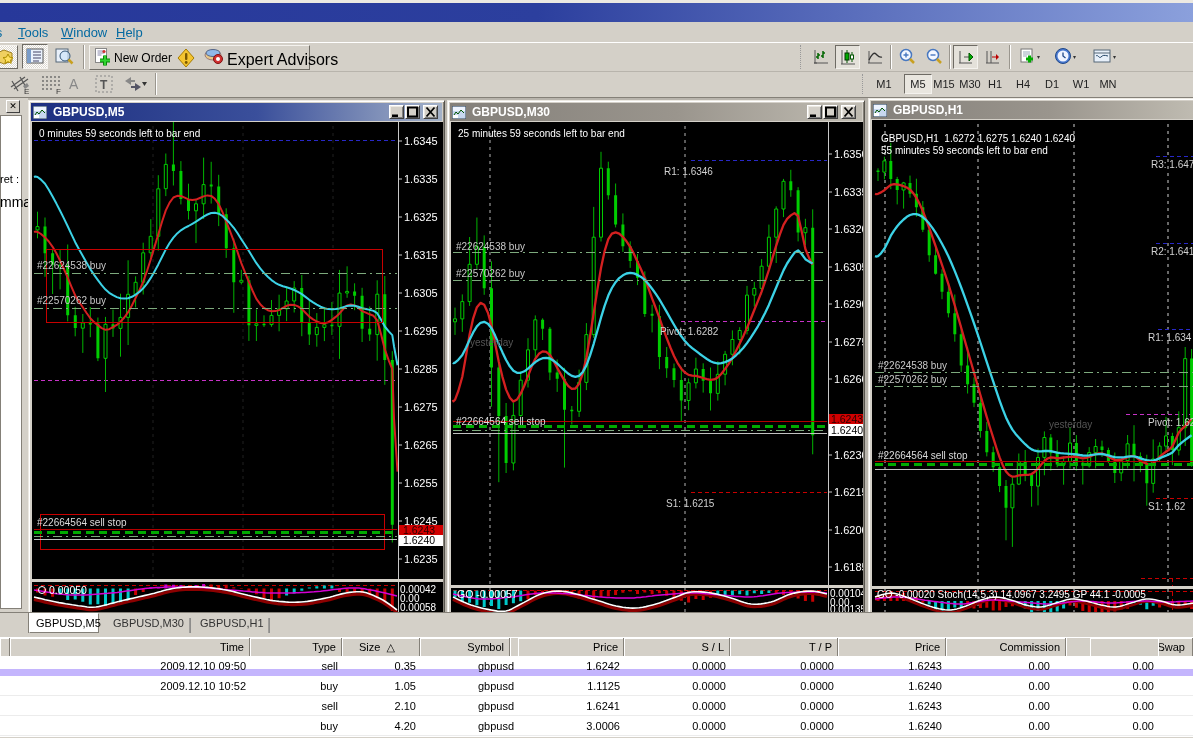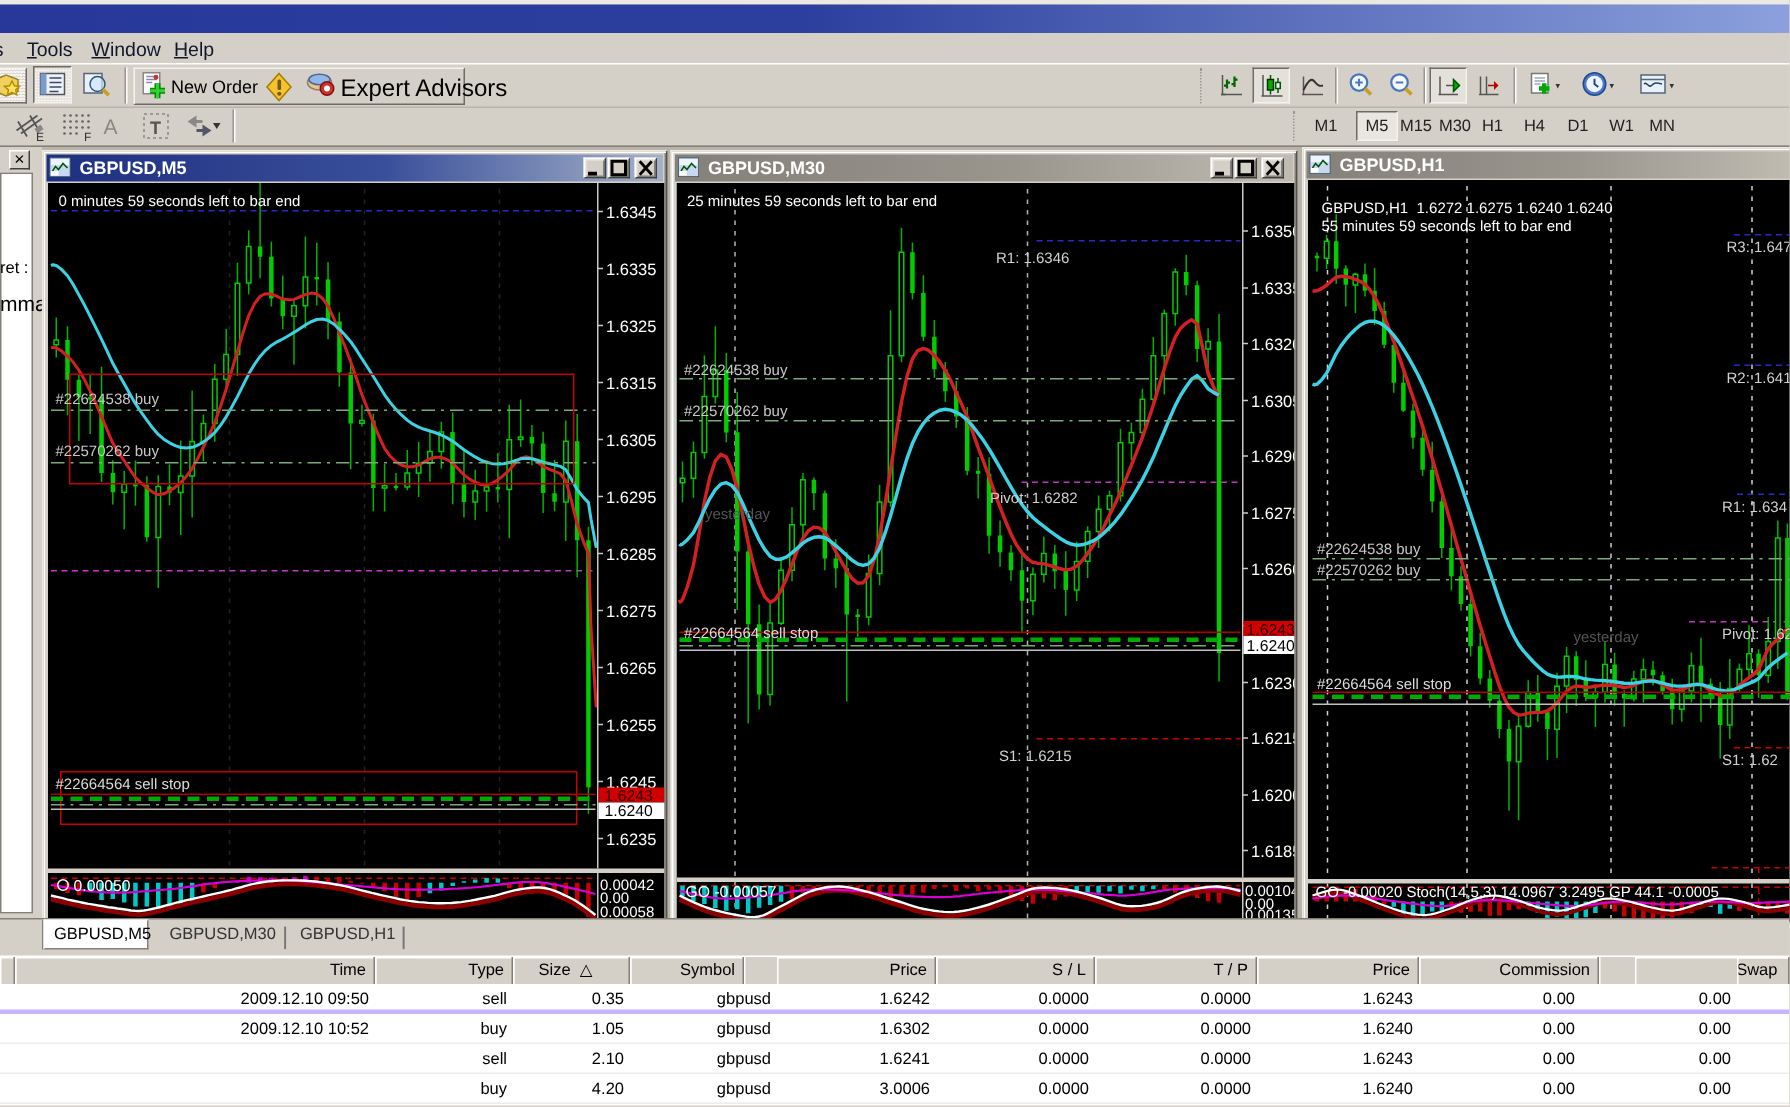--- a/index.html
+++ b/index.html
@@ -12,21 +12,21 @@
 .tfb { position:absolute; top:3px; width:32px; height:20px; font-size:11px; color:#222; text-align:center; line-height:20px; }
 .hcell { position:absolute; top:0; height:18px; line-height:18px; font-size:11px; color:#000; text-align:right; border-right:1px solid #848078; box-shadow:1px 0 0 #fff, inset 1px 1px 0 #fff; }
 .rcell { position:absolute; height:20px; line-height:20px; font-size:11px; color:#000; text-align:right; }
 </style></head>
 <body>
 <div id="screen">
 
 <div class="abs" style="left:0;top:0;width:1193px;height:3px;background:#ece9e2"></div>
 <div class="abs" style="left:0;top:3px;width:1193px;height:19px;background:linear-gradient(90deg,#27389a 0%,#2c3f9e 45%,#8ba0dc 100%)"></div>
 
-<div class="abs" style="left:0;top:22px;width:1193px;height:20px;background:#d4d0c8;font-size:13px;color:#0f172a">
+<div class="abs" style="left:0;top:22px;width:1193px;height:20px;background:#d4d0c8;font-size:13px;color:#0369a1">
  <span class="abs" style="left:-36px;top:3px">Charts</span>
  <span class="abs" style="left:18px;top:3px"><u>T</u>ools</span>
  <span class="abs" style="left:61px;top:3px"><u>W</u>indow</span>
  <span class="abs" style="left:116px;top:3px"><u>H</u>elp</span>
 </div>
 
 <div class="abs" style="left:0;top:42px;width:1193px;height:29px;background:#d4d0c8;border-top:1px solid #fff"></div>
 <div class="btn" style="left:-8px;top:45px;width:26px;height:24px;background:conic-gradient(#fff 25%,#dcd8d0 0 50%,#fff 0 75%,#dcd8d0 0) 0 0/2px 2px">
       <svg width="18" height="20" viewBox="0 0 18 20">
         <path d="M1 6l7-3 8 3v8l-8 3-7-3z" fill="#f0d060" stroke="#a08020"></path>
@@ -430,48 +430,48 @@
  <span class="abs" style="left:188px;top:3px;color:#777">|</span>
  <span class="abs" style="left:200px;top:4px;font-size:11px;color:#333">GBPUSD,H1</span>
  <span class="abs" style="left:267px;top:3px;color:#777">|</span>
 </div>
 
 <div class="abs" style="left:0;top:637px;width:1193px;height:19px;background:#d4d0c8;border-top:1px solid #fff">
  <div class="hcell" style="left:0;width:10px"></div>
  <div class="hcell" style="left:10px;width:240px;padding-right:5px">Time</div>
  <div class="hcell" style="left:250px;width:92px;padding-right:5px">Type</div>
  <div class="hcell" style="left:342px;width:78px;padding-right:24px">Size&nbsp;&nbsp;△</div>
- <div class="hcell" style="left:420px;width:76px;padding-right:5px">Symbol</div>
+ <div class="hcell" style="left:420px;width:90px;padding-right:5px">Symbol</div>
  <div class="hcell" style="left:518px;width:106px;padding-right:5px">Price</div>
  <div class="hcell" style="left:624px;width:106px;padding-right:5px">S / L</div>
  <div class="hcell" style="left:730px;width:108px;padding-right:5px">T / P</div>
  <div class="hcell" style="left:838px;width:108px;padding-right:5px">Price</div>
  <div class="hcell" style="left:946px;width:120px;padding-right:5px">Commission</div>
  <div class="hcell" style="left:1090px;width:104px;padding-right:8px">Swap</div>
  <div class="hcell" style="left:1158px;width:35px"></div>
 </div>
 <div class="abs" style="left:0;top:656px;width:1193px;height:81px;background:#fff">
-<div class="abs" style="left:0;top:0px;width:1193px;height:20px;border-bottom:3px solid #c4b5fd">
+<div class="abs" style="left:0;top:0px;width:1193px;height:20px;border-bottom:7px solid #c4b5fd">
         <div class="rcell" style="left:10px;width:236px">2009.12.10 09:50</div>
         <div class="rcell" style="left:250px;width:88px">sell</div>
         <div class="rcell" style="left:342px;width:74px">0.35</div>
         <div class="rcell" style="left:420px;width:94px">gbpusd</div>
         <div class="rcell" style="left:518px;width:102px">1.6242</div>
         <div class="rcell" style="left:624px;width:102px">0.0000</div>
         <div class="rcell" style="left:730px;width:104px">0.0000</div>
         <div class="rcell" style="left:838px;width:104px">1.6243</div>
         <div class="rcell" style="left:946px;width:104px">0.00</div>
         <div class="rcell" style="left:1054px;width:100px">0.00</div>
       </div>
 <div class="abs" style="left:0;top:20px;width:1193px;height:20px;border-bottom:1px solid #ececec">
         <div class="rcell" style="left:10px;width:236px">2009.12.10 10:52</div>
         <div class="rcell" style="left:250px;width:88px">buy</div>
         <div class="rcell" style="left:342px;width:74px">1.05</div>
         <div class="rcell" style="left:420px;width:94px">gbpusd</div>
-        <div class="rcell" style="left:518px;width:102px">1.6302</div>
+        <div class="rcell" style="left:518px;width:102px">1.1125</div>
         <div class="rcell" style="left:624px;width:102px">0.0000</div>
         <div class="rcell" style="left:730px;width:104px">0.0000</div>
         <div class="rcell" style="left:838px;width:104px">1.6240</div>
         <div class="rcell" style="left:946px;width:104px">0.00</div>
         <div class="rcell" style="left:1054px;width:100px">0.00</div>
       </div>
 <div class="abs" style="left:0;top:40px;width:1193px;height:20px;border-bottom:1px solid #ececec">
         <div class="rcell" style="left:250px;width:88px">sell</div>
         <div class="rcell" style="left:342px;width:74px">2.10</div>
         <div class="rcell" style="left:420px;width:94px">gbpusd</div>

